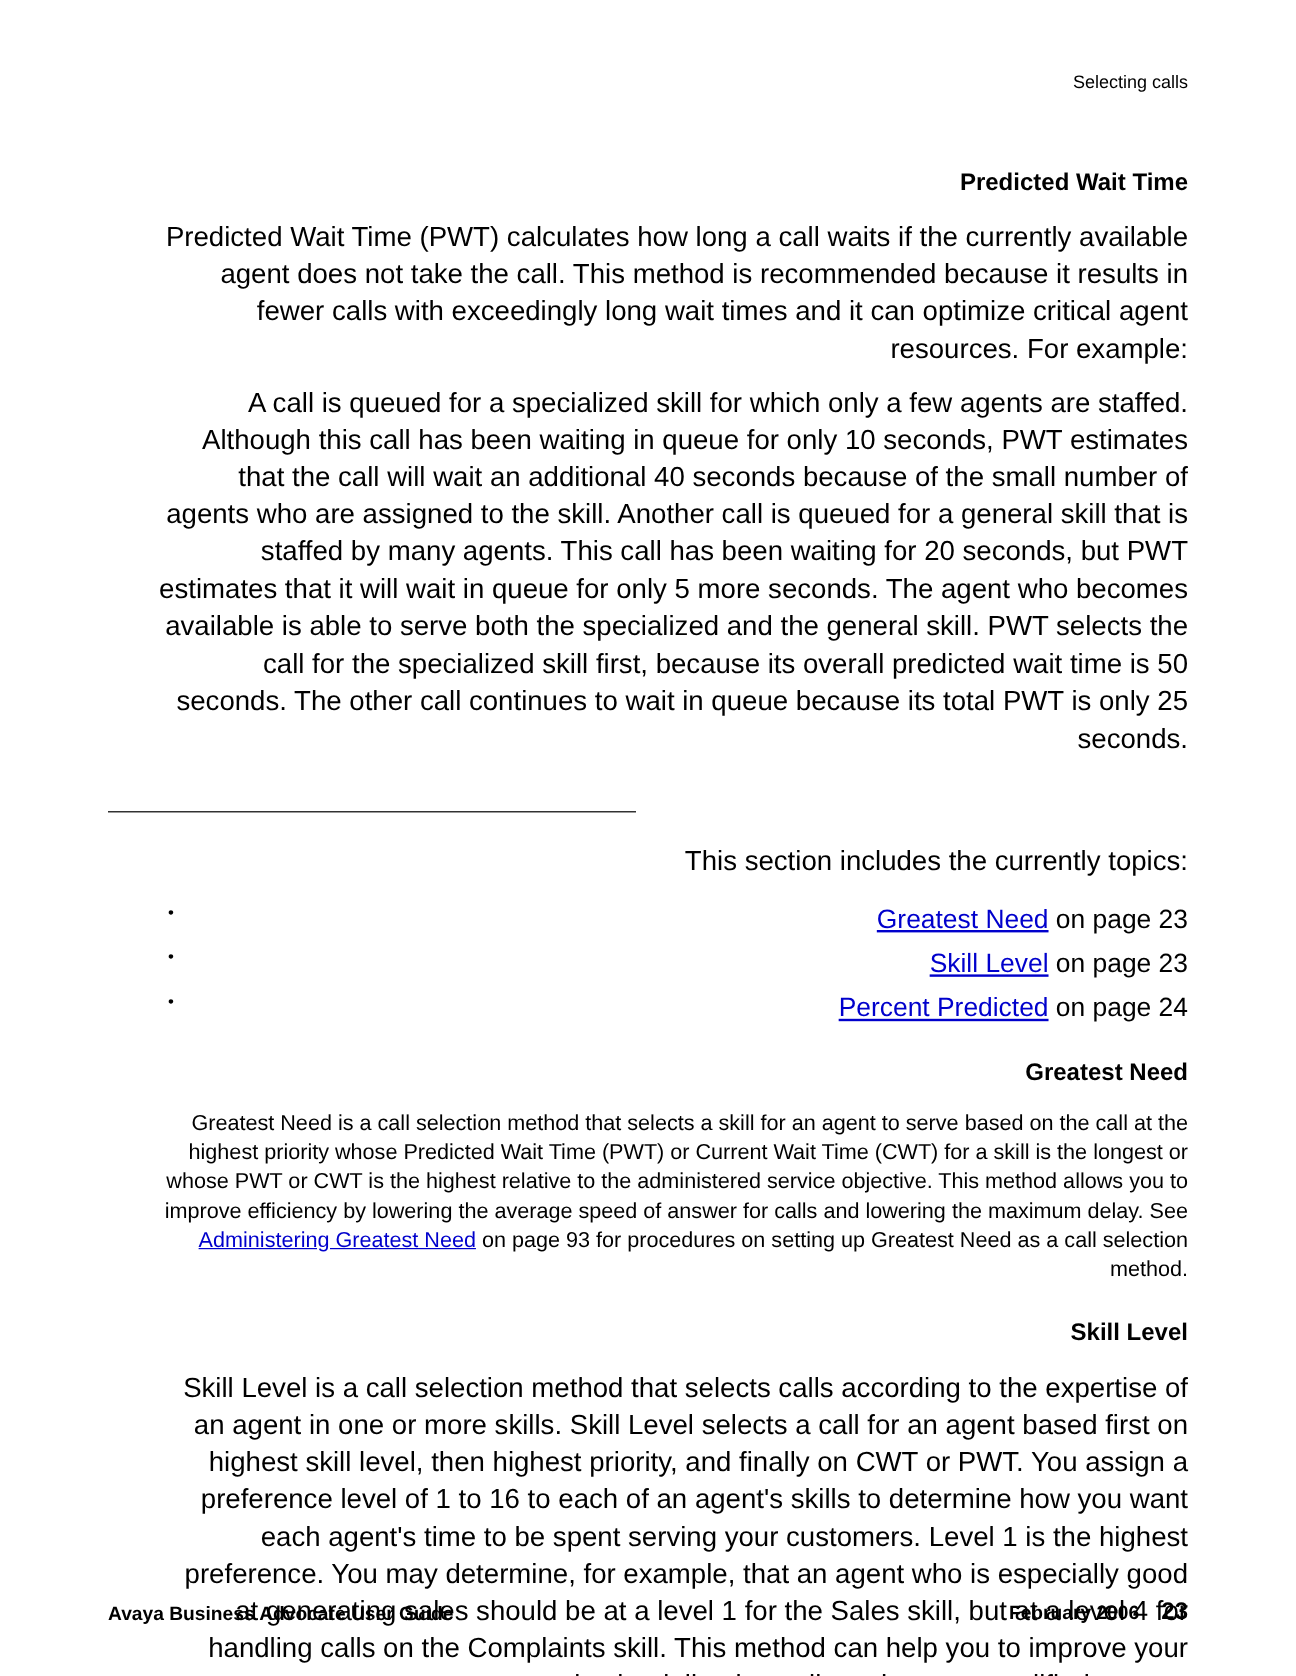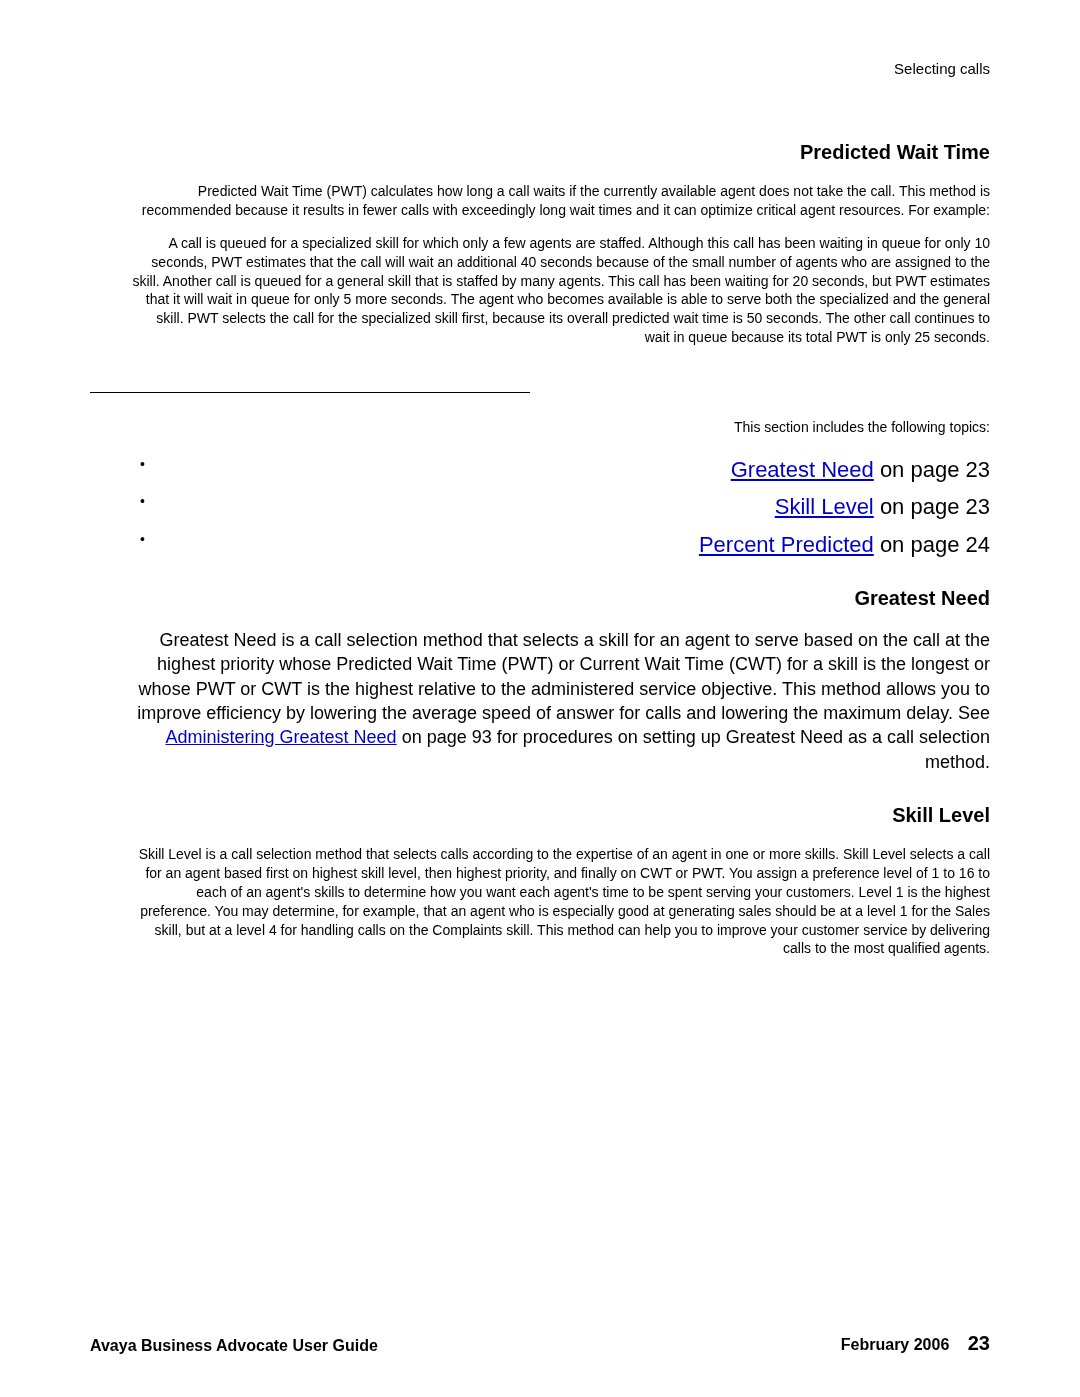--- a/index.html
+++ b/index.html
@@ -26,21 +26,21 @@
     .content {
       margin-top: 81px;
       text-align: right;
     }
     .subheading {
       font-weight: bold;
       font-size: 20px;
       margin-bottom: 18px;
     }
     .body-text {
-      font-size: 14px;
+      font-size: 23px;
       line-height: 1.35;
       margin-left: 42px;
       margin-bottom: 14px;
     }
     .section-divider {
       border: none;
       border-top: 1.5px solid #000;
       width: 440px;
       margin-top: 45px;
       margin-bottom: 25px;
@@ -107,21 +107,21 @@
 <div class="header-right">Selecting calls</div>
 
 <div class="content">
 
   <div class="subheading">Predicted Wait Time</div>
   <p class="body-text">Predicted Wait Time (PWT) calculates how long a call waits if the currently available agent does not take the call. This method is recommended because it results in fewer calls with exceedingly long wait times and it can optimize critical agent resources. For example:</p>
   <p class="body-text">A call is queued for a specialized skill for which only a few agents are staffed. Although this call has been waiting in queue for only 10 seconds, PWT estimates that the call will wait an additional 40 seconds because of the small number of agents who are assigned to the skill. Another call is queued for a general skill that is staffed by many agents. This call has been waiting for 20 seconds, but PWT estimates that it will wait in queue for only 5 more seconds. The agent who becomes available is able to serve both the specialized and the general skill. PWT selects the call for the specialized skill first, because its overall predicted wait time is 50 seconds. The other call continues to wait in queue because its total PWT is only 25 seconds.</p>
 
   <hr class="section-divider">
 
-  <p class="body-text">This section includes the following topics:</p>
+  <p class="body-text">This section includes the currently topics:</p>
 
   <ul class="bullet-list">
     <li class="bullet-item">
       <span class="link">Greatest Need</span><span> on page 23</span>
     </li>
     <li class="bullet-item">
       <span class="link">Skill Level</span><span> on page 23</span>
     </li>
     <li class="bullet-item">
       <span class="link">Percent Predicted</span><span> on page 24</span>

